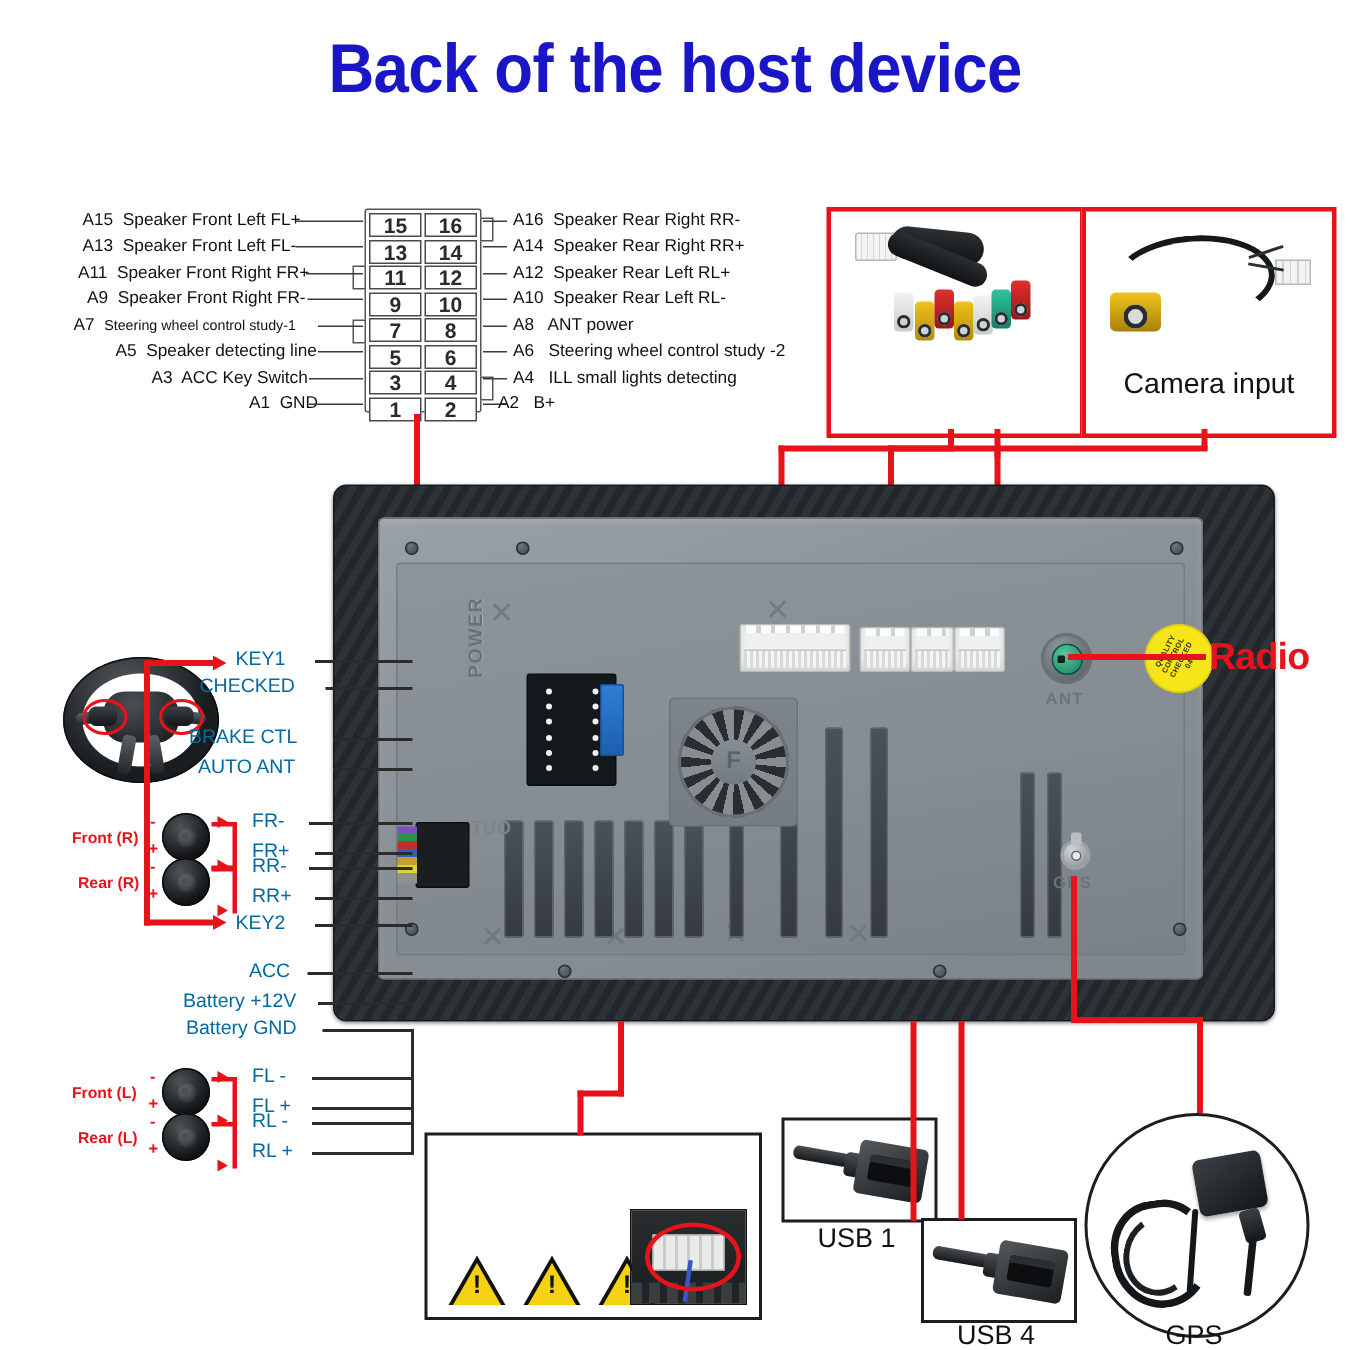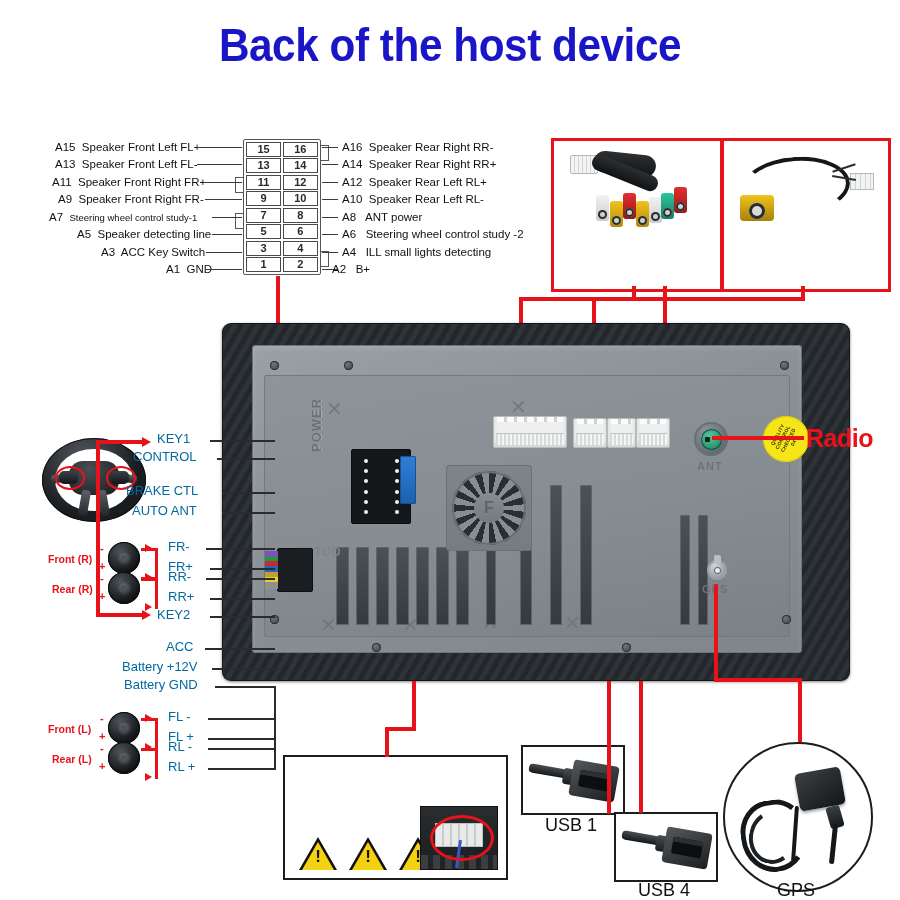--- a/index.html
+++ b/index.html
@@ -35,21 +35,21 @@
   #pinblock .ear.l1{left:-8px;top:38px;}
   #pinblock .ear.l2{left:-8px;top:74px;}
   .pingrid{
     position:absolute;left:3px;top:3px;right:3px;bottom:3px;
     display:grid;grid-template-columns:1fr 1fr;grid-template-rows:repeat(8,1fr);
     gap:1.5px;
   }
   .pincell{
     border:1.2px solid #4a4a4a;background:#fff;
     display:flex;align-items:center;justify-content:center;
-    font-size:11px;font-weight:600;color:#2a2a2a;line-height:1;
+    font-size:14px;font-weight:600;color:#2a2a2a;line-height:1;
   }
 
   
   .pinlabel{
     font-size:11.5px;color:#111;white-space:nowrap;line-height:1;
   }
   .pinlabel.small{font-size:9.5px;}
   .leadline{position:absolute;background:#3a3a3a;height:1px;}
 
   
@@ -555,20 +555,21 @@
 <div class="redbox" id="cambox" style="left:721px;top:138px;width:164px;height:148px;">
   <div style="position:absolute;left:10px;top:14px;width:144px;height:78px;">
     <div class="camcable" style="left:8px;top:2px;width:100px;height:50px;transform:rotate(-4deg);"></div>
     <div style="position:absolute;left:6px;top:40px;width:34px;height:26px;border-radius:4px;background:linear-gradient(#f0c31e,#a8810a);">
       <div style="position:absolute;left:9px;top:8px;width:16px;height:16px;border-radius:50%;background:#d8dbda;box-shadow:inset 0 0 0 3px #2a2d2f;"></div>
     </div>
     <div style="position:absolute;right:4px;top:18px;width:22px;height:15px;background:#f2f4f3;border:1px solid #b7bab9;background-image:repeating-linear-gradient(90deg,#f2f4f3 0 4px,#d0d3d2 4px 5px);"></div>
     <div style="position:absolute;right:22px;top:12px;width:24px;height:2px;background:#2b2e30;transform:rotate(-18deg);"></div>
     <div style="position:absolute;right:22px;top:22px;width:24px;height:2px;background:#2b2e30;transform:rotate(10deg);"></div>
   </div>
+  <div class="boxcap" style="left:0;bottom:22px;width:164px;font-size:19px;">Camera input</div>
 </div>
 
 <div class="rl" style="left:632px;top:286px;width:4px;height:14px;"></div>
 <div class="rl" style="left:519px;top:297px;width:117px;height:4px;"></div>
 <div class="rl" style="left:519px;top:297px;width:4px;height:130px;"></div>
 <div class="rl" style="left:663px;top:286px;width:4px;height:19px;"></div>
 <div class="rl" style="left:663px;top:301px;width:4px;height:130px;"></div>
 
 <div class="rl" style="left:801px;top:286px;width:4px;height:14px;"></div>
 <div class="rl" style="left:592px;top:297px;width:213px;height:4px;"></div>
@@ -754,21 +755,21 @@
 <div class="arrow sm" style="left:145px;top:714px;"></div>
 <div class="arrow sm" style="left:145px;top:743px;"></div>
 
 <div class="rl" style="left:141px;top:748px;width:17px;height:3px;"></div>
 <div class="rl" style="left:155px;top:748px;width:3px;height:31px;"></div>
 <div class="arrow sm" style="left:145px;top:773px;"></div>
 
 <div class="wlabel" style="left:157px;top:432px;">KEY1</div>
 <div class="bl" style="left:210px;top:440px;width:65px;height:1.5px;"></div>
 
-<div class="wlabel" style="left:133px;top:450px;">CONTROL</div>
+<div class="wlabel" style="left:133px;top:450px;">CHECKED</div>
 <div class="bl" style="left:217px;top:458px;width:58px;height:1.5px;"></div>
 
 <div class="wlabel" style="left:126px;top:484px;">BRAKE CTL</div>
 <div class="bl" style="left:222px;top:492px;width:53px;height:1.5px;"></div>
 
 <div class="wlabel" style="left:132px;top:504px;">AUTO ANT</div>
 <div class="bl" style="left:222px;top:512px;width:53px;height:1.5px;"></div>
 
 <div class="wlabel" style="left:168px;top:540px;">FR-</div>
 <div class="bl" style="left:206px;top:548px;width:69px;height:1.5px;"></div>

